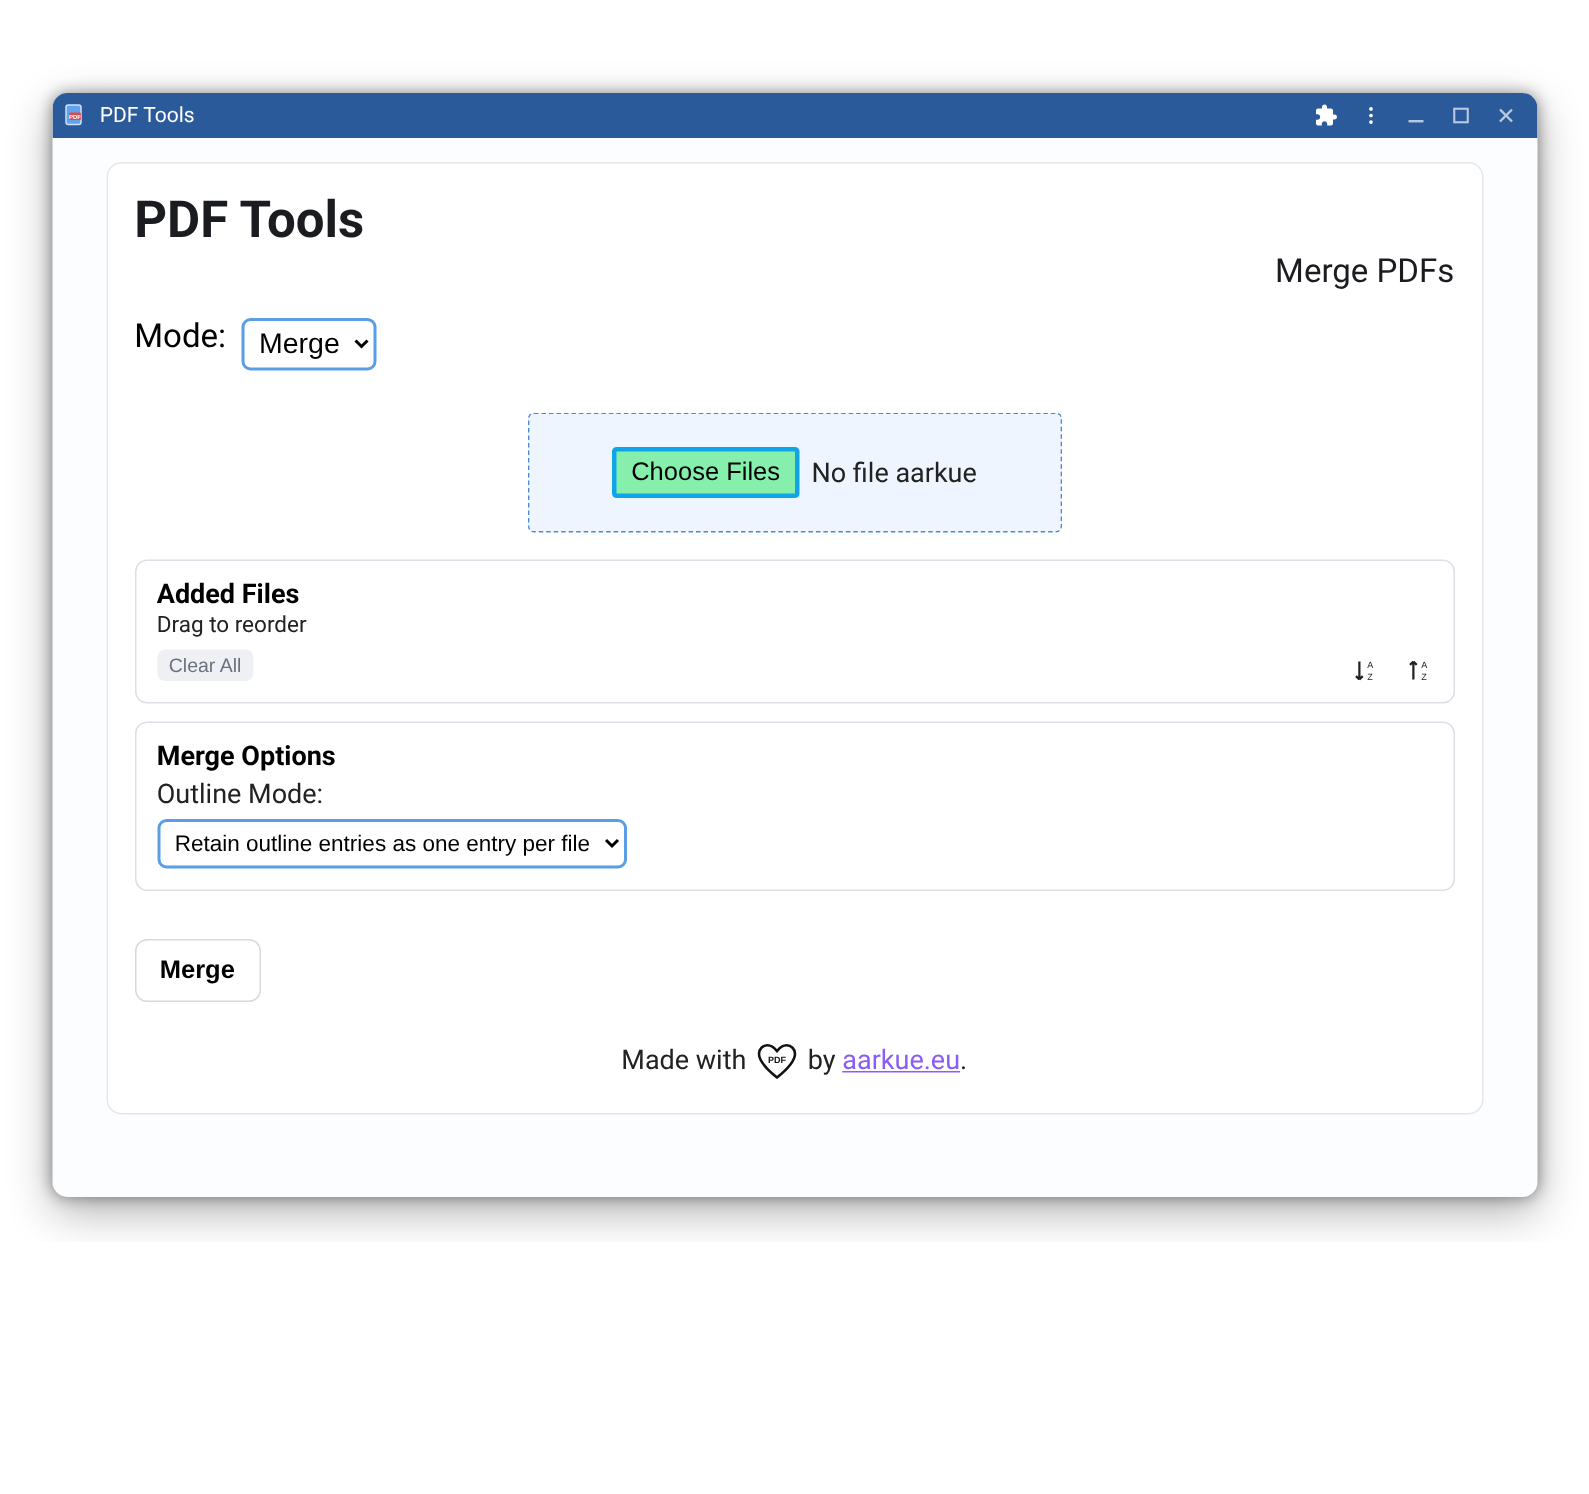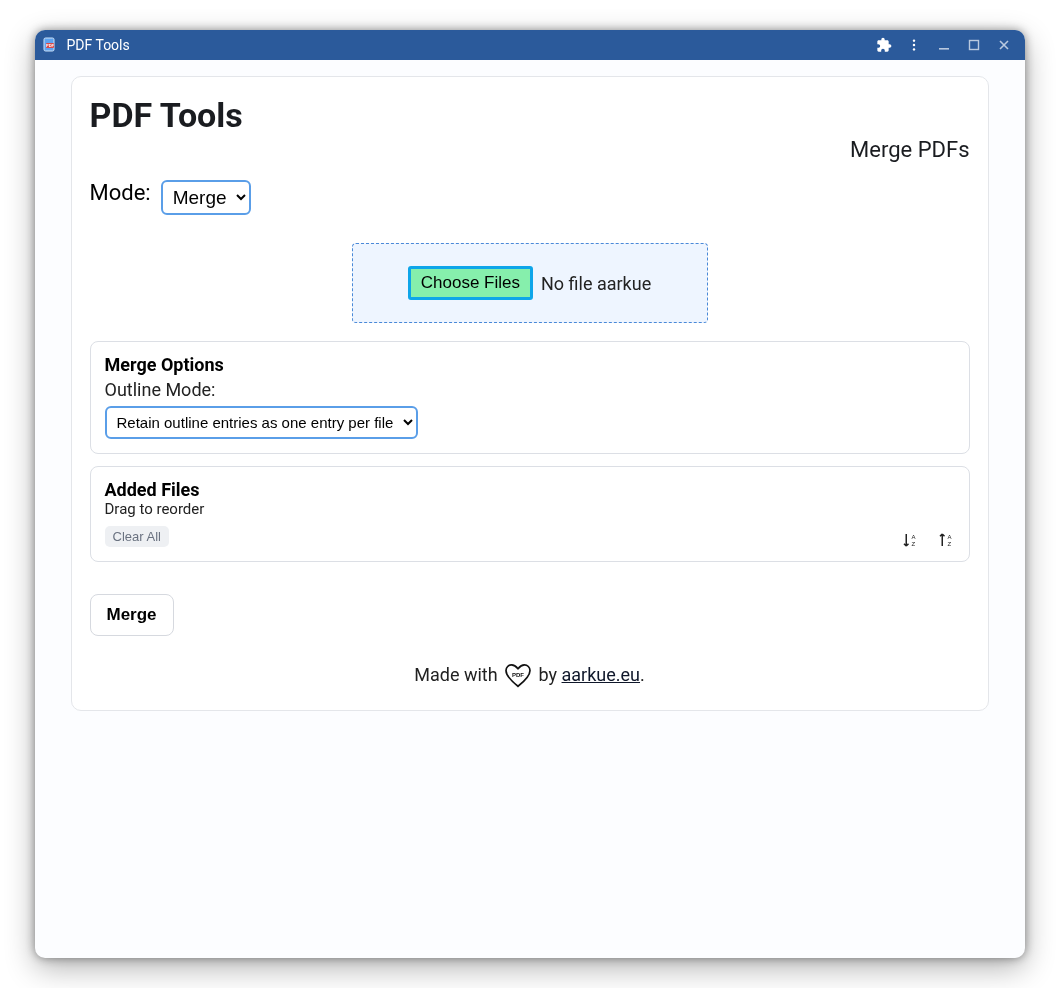--- a/index.html
+++ b/index.html
@@ -6,27 +6,28 @@
   body {
     font-family: -apple-system, BlinkMacSystemFont, "Segoe UI", Roboto, "Helvetica Neue", Arial, sans-serif;
     background: #fff;
     display: flex;
     justify-content: center;
     align-items: flex-start;
     padding: 30px;
   }
   .window {
     width: 990px;
-    height: 928px;
+    height: 736px;
     background: #fcfdff;
     border-radius: 10px;
     box-shadow: 0 0 10px rgba(0,0,0,0.4), 0 10px 30px rgba(0,0,0,0.3);
     overflow: hidden;
     display: flex;
     flex-direction: column;
+    margin-top: 32px;
   }
   .titlebar {
     background: #2b5797;
     background: linear-gradient(180deg, #2e5fa2 0%, #2a5592 100%);
     background: #2a599a;
     height: 30px;
     display: flex;
     align-items: center;
     padding: 0 6px;
     color: #fff;
@@ -195,21 +196,21 @@
     cursor: pointer;
   }
   .footer-row {
     text-align: center;
     font-size: 18px;
     margin-top: 28px;
     color: #222;
   }
   .footer-row a {
     text-decoration: underline;
-    color: #0f172a;
+    color: #8b5cf6;
   }
   .heart-pdf {
     display: inline-flex;
     vertical-align: middle;
     margin: 0 2px;
   }
 </style>
 </head>
 <body>
 
@@ -261,28 +262,20 @@
       <div class="mode-row">
         <span>Mode:</span>
         <select class="mode-select">
           <option>Merge</option>
         </select>
       </div>
 
       <div class="dropzone">
         <button class="file-button">Choose Files</button>
         <span>No file aarkue</span>
-      </div>
-
-      <div class="card">
-        <div class="card-title">Merge Options</div>
-        <div class="outline-label">Outline Mode:</div>
-        <select class="outline-select">
-          <option>Retain outline entries as one entry per file</option>
-        </select>
       </div>
 
       <div class="card">
         <div class="card-title">Added Files</div>
         <div class="card-sub">Drag to reorder</div>
         <button class="clear-btn">Clear All</button>
         <div class="sort-icons">
           <span class="sort-icon">
             <svg width="18" height="18" viewBox="0 0 24 24" fill="none" stroke="#222" stroke-width="2">
               <path d="M7 4 L7 20 M7 20 L4 17 M7 20 L10 17"></path>
@@ -293,20 +286,28 @@
           <span class="sort-icon">
             <svg width="18" height="18" viewBox="0 0 24 24" fill="none" stroke="#222" stroke-width="2">
               <path d="M7 20 L7 4 M7 4 L4 7 M7 4 L10 7"></path>
               <text x="14" y="10" font-size="8" fill="#222" stroke="none" font-family="Arial">A</text>
               <text x="14" y="20" font-size="8" fill="#222" stroke="none" font-family="Arial">Z</text>
             </svg>
           </span>
         </div>
       </div>
 
+      <div class="card">
+        <div class="card-title">Merge Options</div>
+        <div class="outline-label">Outline Mode:</div>
+        <select class="outline-select">
+          <option>Retain outline entries as one entry per file</option>
+        </select>
+      </div>
+
       <button class="merge-btn">Merge</button>
 
       <div class="footer-row">
         <span>Made with </span>
         <span class="heart-pdf">
           <svg width="28" height="24" viewBox="0 0 32 28">
             <path d="M16 26 C6 18 2 12 2 7.5 C2 3.9 5 1 8.5 1 C11 1 13.5 2.4 16 5.5 C18.5 2.4 21 1 23.5 1 C27 1 30 3.9 30 7.5 C30 12 26 18 16 26 Z" fill="none" stroke="#111" stroke-width="2"></path>
             <text x="16" y="15" font-size="7" font-family="Arial" font-weight="bold" fill="#111" text-anchor="middle">PDF</text>
           </svg>
         </span>

